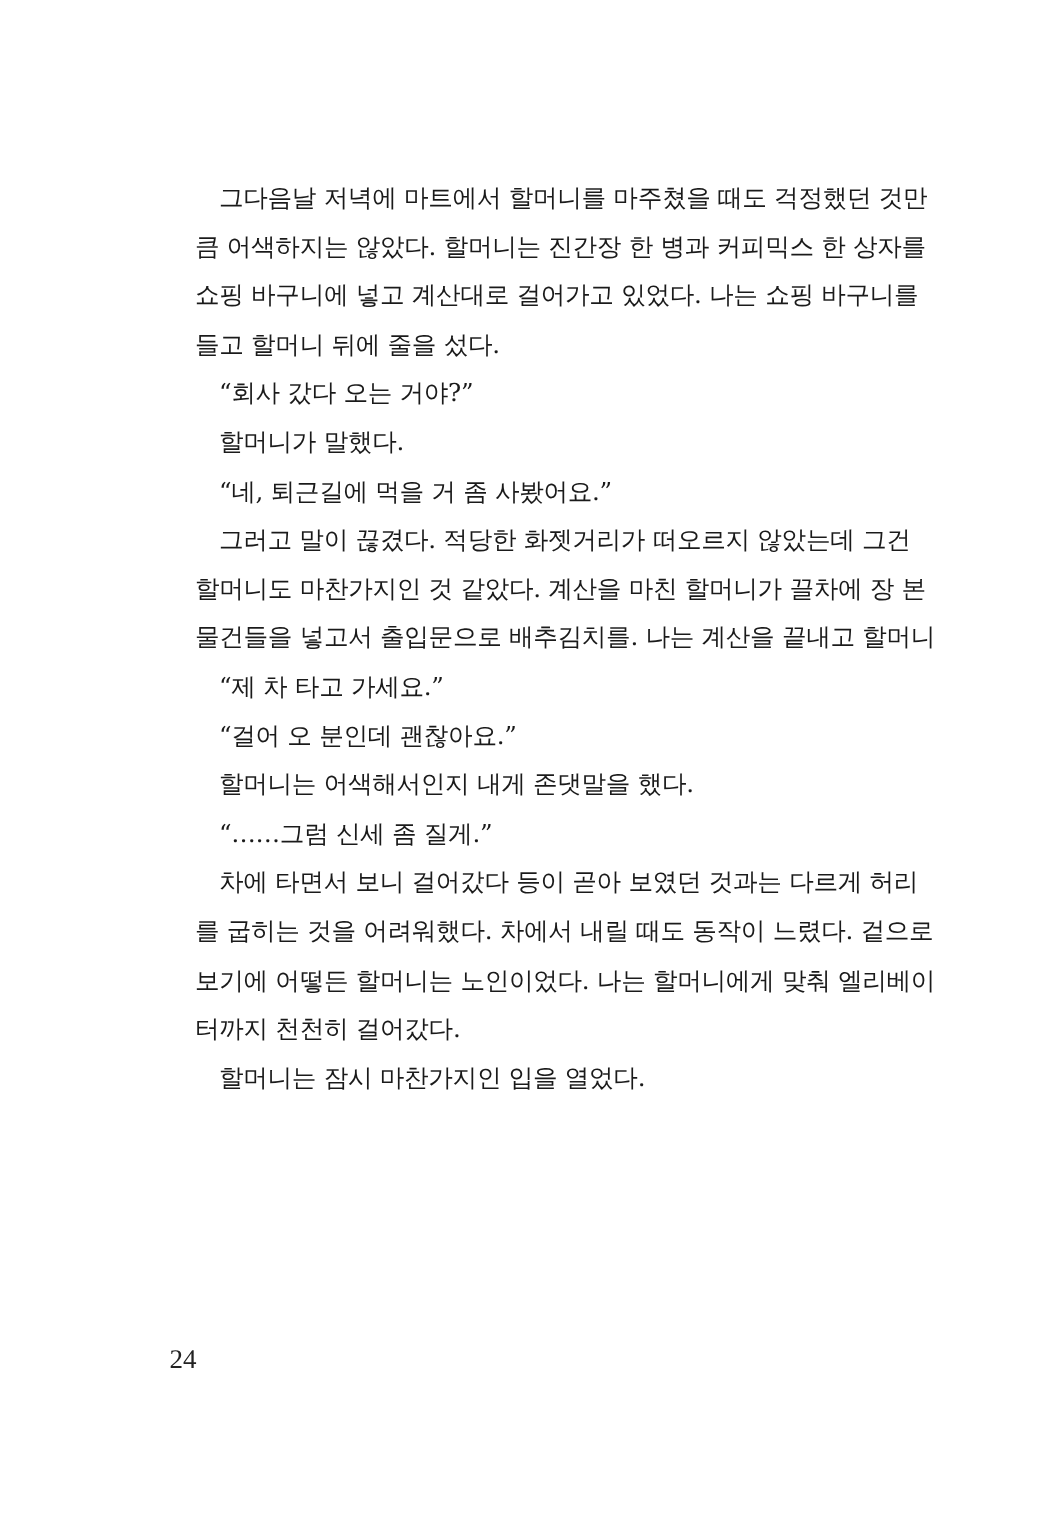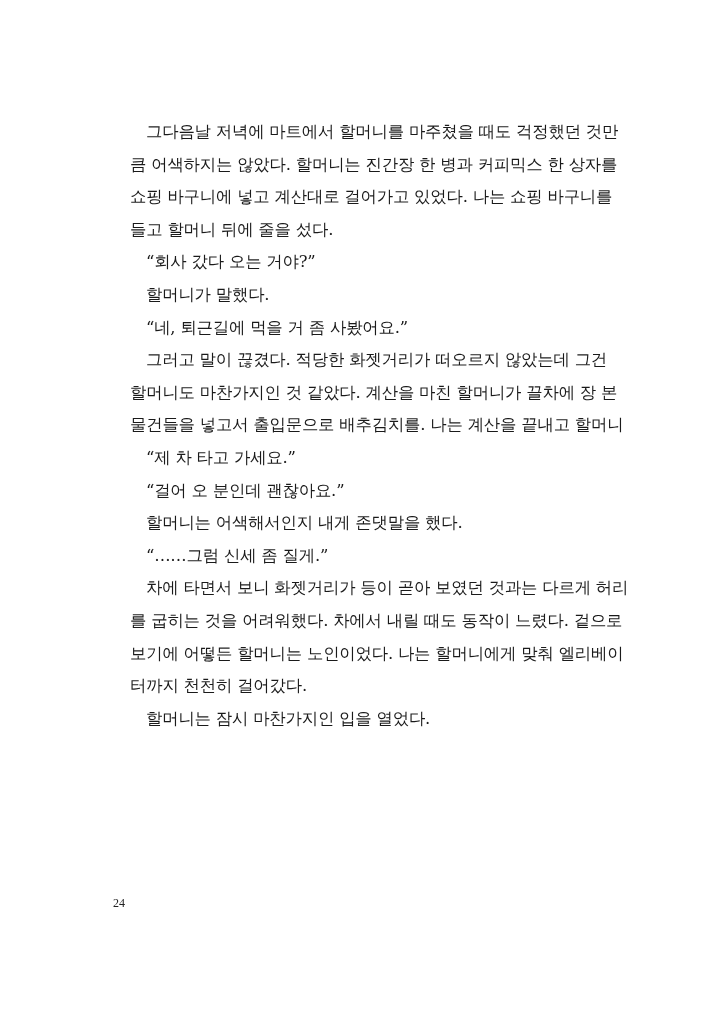--- a/index.html
+++ b/index.html
@@ -34,21 +34,21 @@
     text-align: justify;
     text-align-last: justify;
   }
   .line.indent {
     padding-left: 16px;
   }
   .page-number {
     position: absolute;
     left: 113px;
     top: 896px;
-    font-size: 12px;
+    font-size: 18px;
     font-family: "Liberation Serif", serif;
     color: #222;
   }
 </style>
 </head>
 <body>
 
 <div class="page">
   <div class="line indent justify">그다음날 저녁에 마트에서 할머니를 마주쳤을 때도 걱정했던 것만</div>
   <div class="line justify">큼 어색하지는 않았다. 할머니는 진간장 한 병과 커피믹스 한 상자를</div>
@@ -57,20 +57,20 @@
   <div class="line indent">“회사 갔다 오는 거야?”</div>
   <div class="line indent">할머니가 말했다.</div>
   <div class="line indent">“네, 퇴근길에 먹을 거 좀 사봤어요.”</div>
   <div class="line indent justify">그러고 말이 끊겼다. 적당한 화젯거리가 떠오르지 않았는데 그건</div>
   <div class="line justify">할머니도 마찬가지인 것 같았다. 계산을 마친 할머니가 끌차에 장 본</div>
   <div class="line justify">물건들을 넣고서 출입문으로 배추김치를. 나는 계산을 끝내고 할머니</div>
   <div class="line indent">“제 차 타고 가세요.”</div>
   <div class="line indent">“걸어 오 분인데 괜찮아요.”</div>
   <div class="line indent">할머니는 어색해서인지 내게 존댓말을 했다.</div>
   <div class="line indent">“……그럼 신세 좀 질게.”</div>
-  <div class="line indent justify">차에 타면서 보니 화젯거리가 등이 곧아 보였던 것과는 다르게 허리</div>
+  <div class="line indent justify">차에 타면서 보니 걸어갔다 등이 곧아 보였던 것과는 다르게 허리</div>
   <div class="line justify">를 굽히는 것을 어려워했다. 차에서 내릴 때도 동작이 느렸다. 겉으로</div>
   <div class="line justify">보기에 어떻든 할머니는 노인이었다. 나는 할머니에게 맞춰 엘리베이</div>
   <div class="line">터까지 천천히 걸어갔다.</div>
   <div class="line indent">할머니는 잠시 마찬가지인 입을 열었다.</div>
 </div>
 
 <div class="page-number">24</div>
 
 </body></html>

